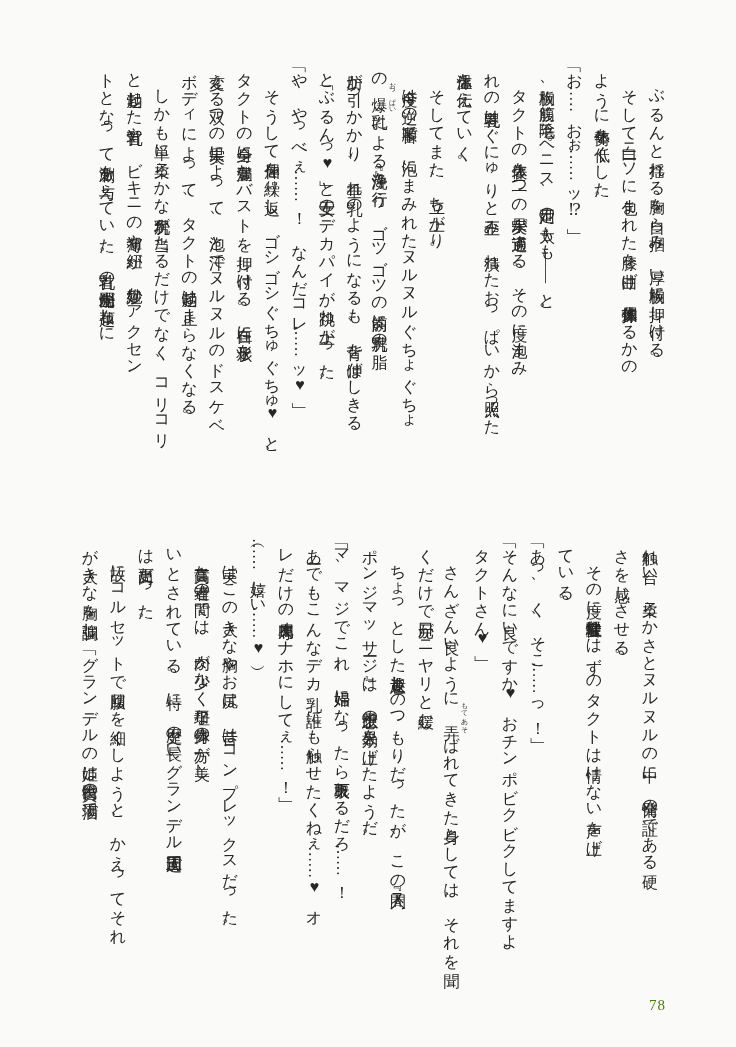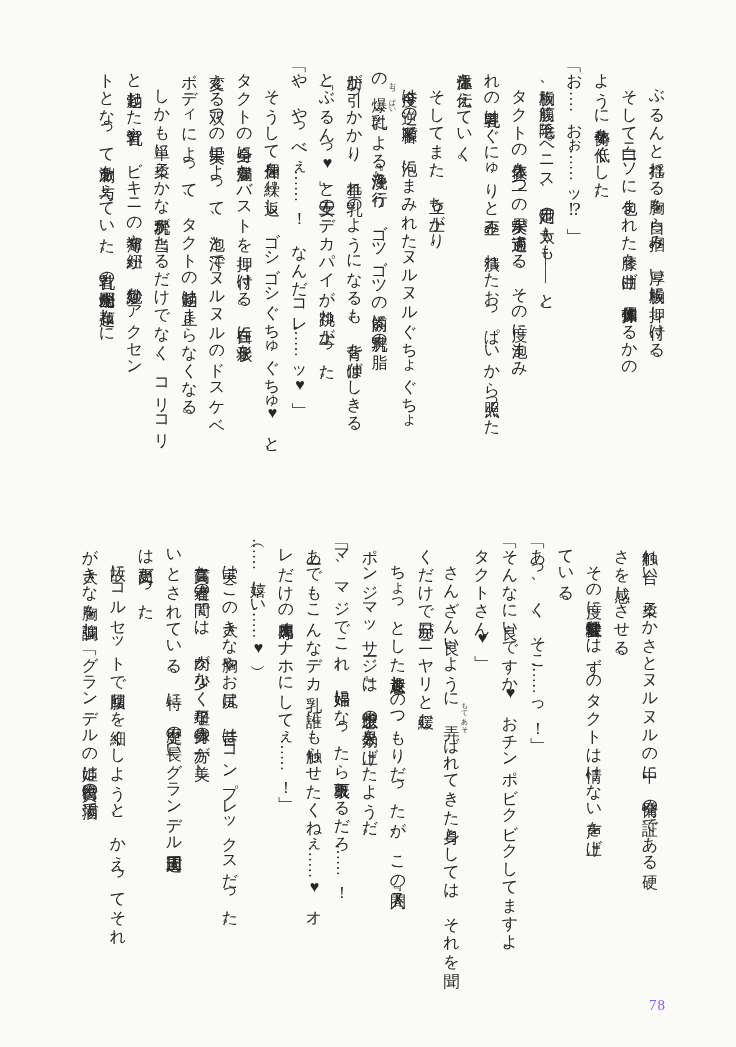--- a/index.html
+++ b/index.html
@@ -52,21 +52,21 @@
   rt {
     font-size: 7px;
     letter-spacing: 0;
     color: #3a3a3a;
   }
   .page-number {
     position: absolute;
     left: 649px;
     top: 997px;
     font-size: 15px;
-    color: #8b5cf6;
+    color: #4d7c0f;
     letter-spacing: 1px;
   }
 </style>
 </head>
 <body>
 
 <div class="page">
   <div class="block" id="top-block">
       <div class="column">　ぶるんと揺れる胸を自ら掴み、厚い胸板に押し付ける。</div>
       <div class="column">　そして白ニーソに包まれた膝を曲げ、屈伸体操するかの</div>

